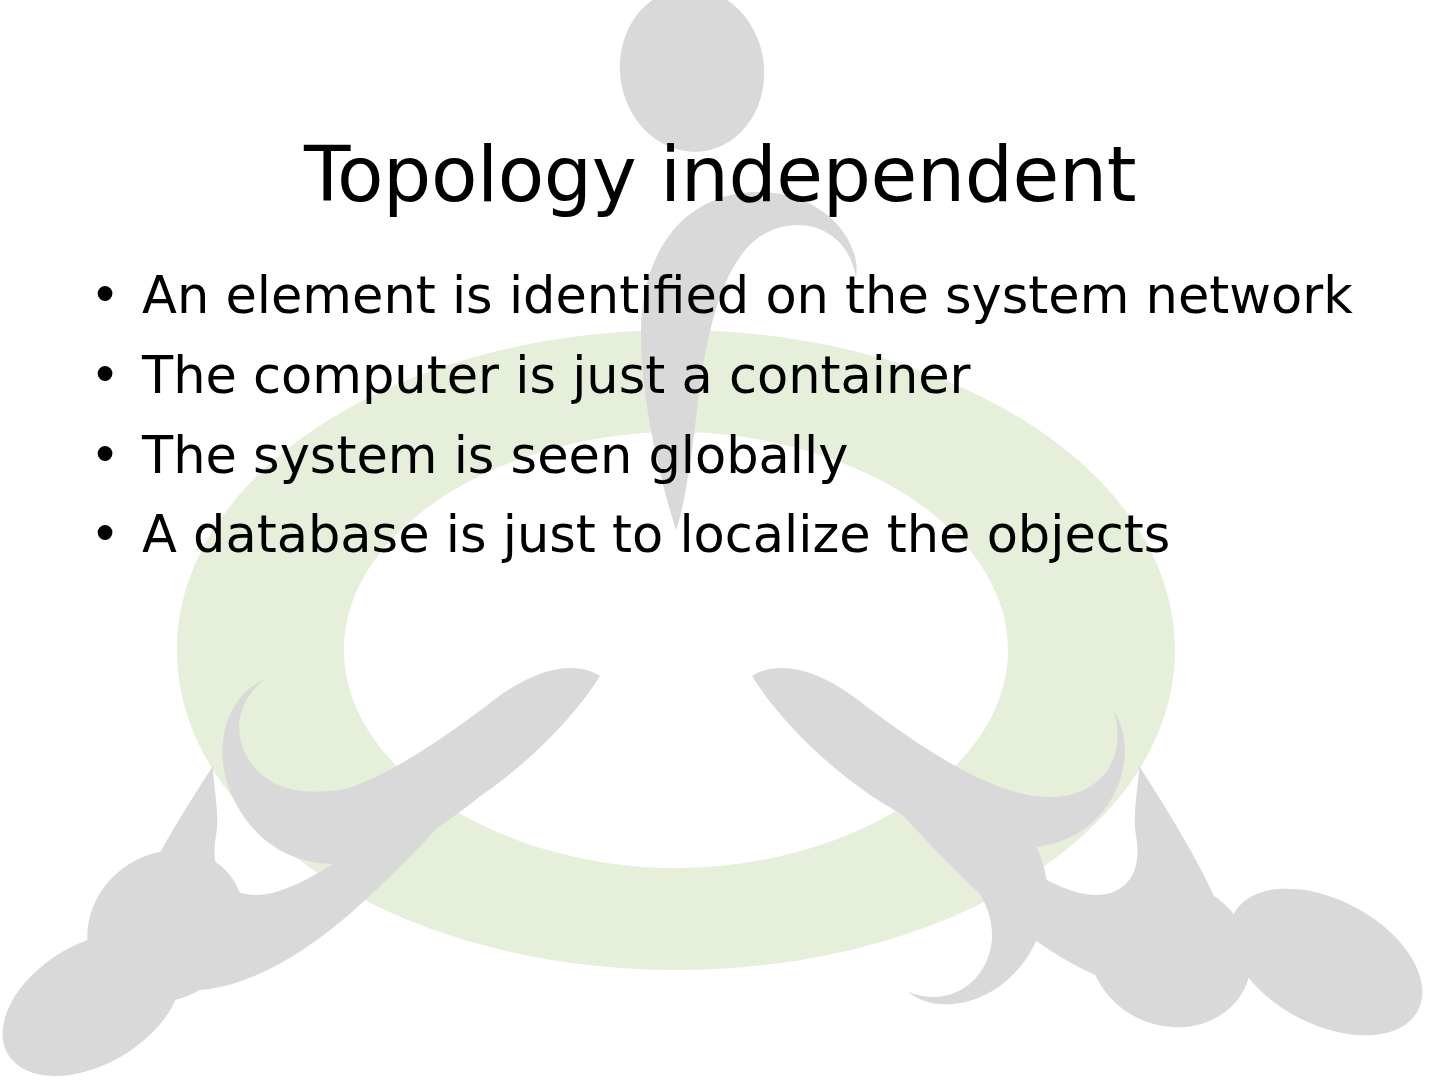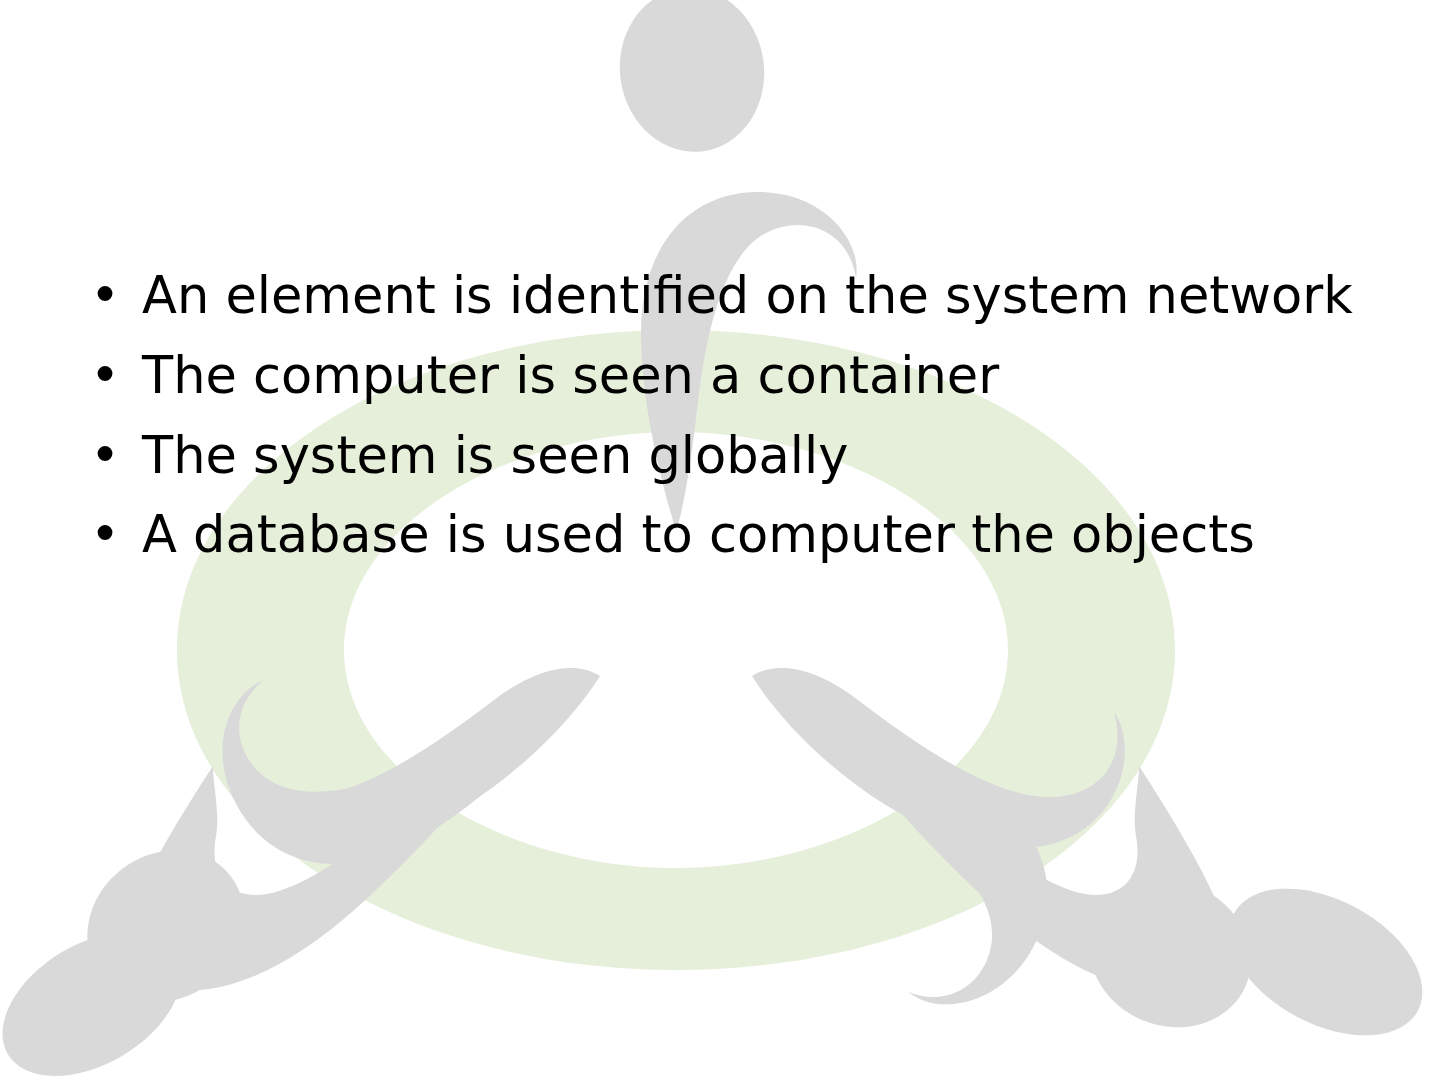--- a/index.html
+++ b/index.html
@@ -191,34 +191,35 @@
                  C 1120 904, 1144 878, 1136 836
                  C 1132 812, 1139 786, 1139 766 Z"></path>
         <ellipse fill="#D9D9D9" cx="1326" cy="962" rx="104" ry="62" transform="rotate(28 1326 962)"></ellipse>
       </g>
 
     </g>
   </svg>
 
   <div id="content">
 
+    <h1 id="slide-title">Topology independent</h1>
 
     <ul id="bullet-list">
       <li>
         <span class="bullet-glyph">•</span>
         <span class="bullet-text">An element is identified on the system network</span>
       </li>
       <li>
         <span class="bullet-glyph">•</span>
-        <span class="bullet-text">The computer is seen a container</span>
+        <span class="bullet-text">The computer is just a container</span>
       </li>
       <li>
         <span class="bullet-glyph">•</span>
         <span class="bullet-text">The system is seen globally</span>
       </li>
       <li>
         <span class="bullet-glyph">•</span>
-        <span class="bullet-text">A database is used to computer the objects</span>
+        <span class="bullet-text">A database is just to localize the objects</span>
       </li>
     </ul>
 
   </div>
 </div>
 
 </body></html>

